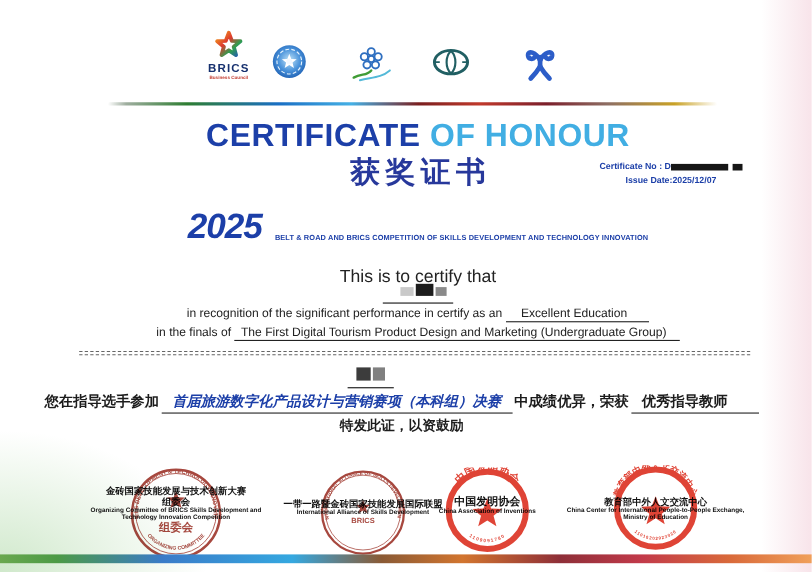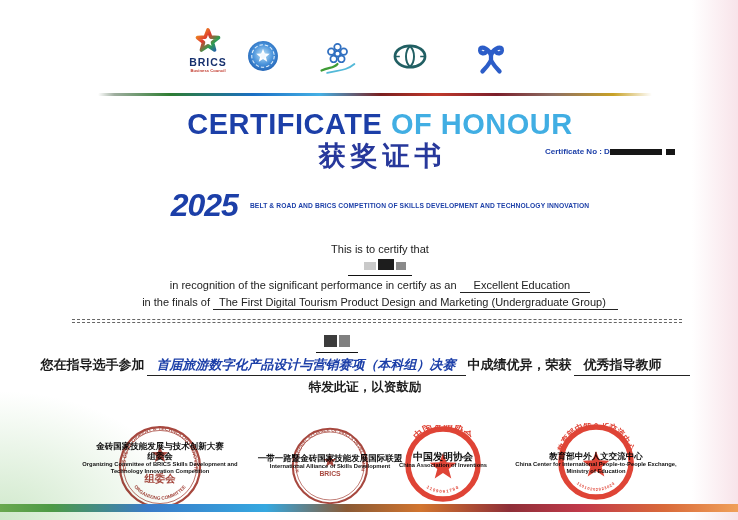--- a/index.html
+++ b/index.html
@@ -37,28 +37,28 @@
   
   .title-en{top:108px;font-size:29px;font-weight:800;letter-spacing:.5px;color:var(--primary-blue);}
   .title-en .lt{color:var(--light-blue);}
   .title-zh{top:138px;font-size:27px;font-weight:700;letter-spacing:5px;text-indent:5px;color:#27389b;}
 
   .cert-meta{position:absolute;top:146px;left:545px;font-size:8px;font-weight:700;color:var(--primary-blue);line-height:12px;white-space:nowrap;text-align:center;}
   .redact-bar{display:inline-block;width:52px;height:6.5px;background:#161616;vertical-align:-1px;}
   .redact-bar.sm{width:9px;margin-left:4px;}
 
   
-  .event-row{position:absolute;top:190px;left:22px;right:0;display:flex;justify-content:center;align-items:center;gap:12px;}
+  .event-row{position:absolute;top:190px;left:22px;right:0;display:flex;justify-content:center;align-items:flex-end;gap:12px;}
   .year{font-size:32px;font-weight:900;font-style:italic;color:var(--primary-blue);line-height:30px;letter-spacing:-1px;}
   .event-stack{text-align:left;}
   .event-zh{font-size:17.5px;font-weight:800;color:var(--primary-blue);letter-spacing:1px;line-height:19px;}
   .event-en{font-size:6.7px;font-weight:700;color:var(--primary-blue);letter-spacing:.12px;margin-top:1px;}
 
   
-  .certify{top:243px;font-size:11px;color:var(--ink);}
+  .certify{top:243px;font-size:16px;color:var(--ink);}
   .name-en{position:absolute;top:256px;left:22px;right:0;text-align:center;}
   .uline{display:inline-block;border-bottom:1.3px solid #111;padding:0 6px 1px 6px;}
   .blocks{display:inline-flex;align-items:flex-end;gap:2px;margin-left:10px;}
   .blk{display:inline-block;}
   .b1{width:12px;height:8px;background:#c9c9c9;}
   .b2{width:16px;height:11px;background:#1d1d1d;}
   .b3{width:10px;height:8px;background:#8a8a8a;}
   .recognition{top:279px;font-size:11px;color:var(--ink);}
   .u-role{border-bottom:1.1px solid #222;padding:0 20px 1px 14px;margin-left:3px;}
   .finals{top:296px;font-size:11px;color:var(--ink);}
@@ -183,20 +183,21 @@
 <div class="line title-en">
   <span>CERTIFICATE</span>
   <span class="lt">OF HONOUR</span>
 </div>
 <div class="line title-zh">获奖证书</div>
 
 <div class="cert-meta">
   <div>
     <span>Certificate No : D</span><span class="redact-bar"></span><span class="redact-bar sm"></span>
   </div>
+  <div>Issue Date:2025/12/07</div>
 </div>
 
 <div class="event-row">
   <div class="year">2025</div>
   <div class="event-stack">
     <div class="event-en">BELT &amp; ROAD AND BRICS COMPETITION OF SKILLS DEVELOPMENT AND TECHNOLOGY INNOVATION</div>
   </div>
 </div>
 
 <div class="line certify">This is to certify that</div>

